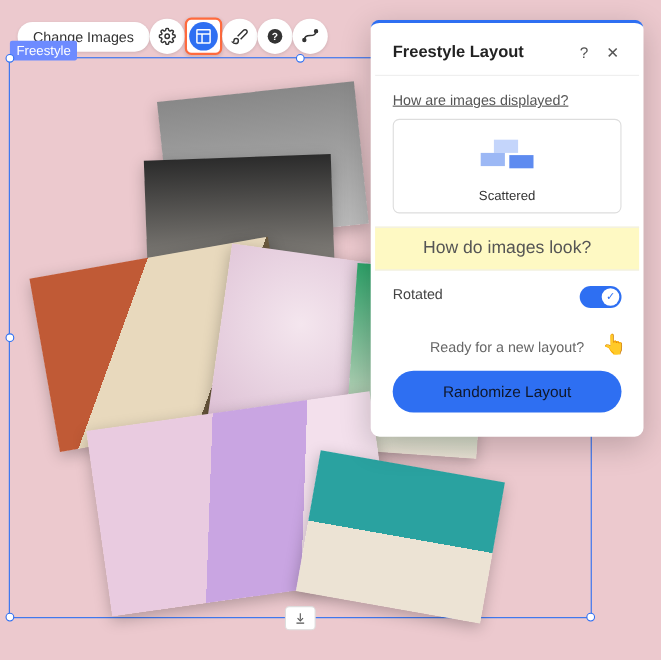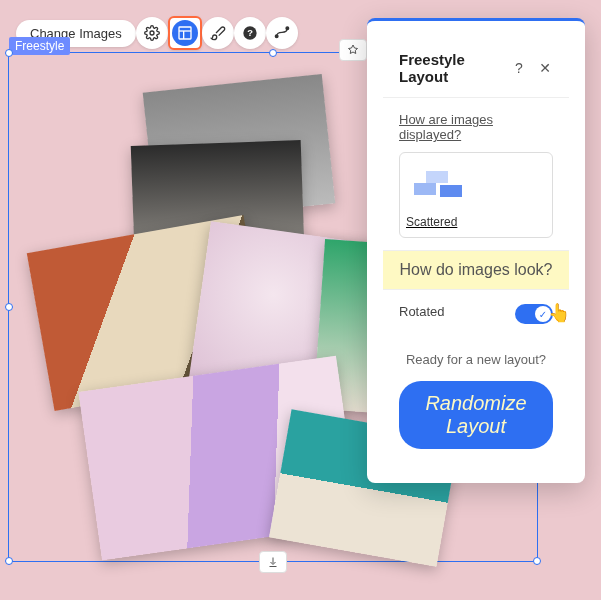--- a/index.html
+++ b/index.html
@@ -51,36 +51,36 @@
 .dlbtn {
   position: absolute; bottom: -12px; left: calc(50% - 14px);
   width: 28px; height: 22px; background: #fff; border: 1px solid #ddd; border-radius: 4px;
   display: flex; align-items: center; justify-content: center;
 }
 
 .collage { position: absolute; inset: 0; overflow: visible; }
 .ph { position: absolute; box-shadow: 0 4px 14px rgba(0,0,0,.25); }
 
 .panel {
-  position: absolute; top: 18px; right: 16px; width: 218px;
+  position: absolute; top: 18px; right: 16px; width: 248px;
   background: #fff; border-radius: 8px; box-shadow: 0 8px 28px rgba(0,0,0,.2);
   border-top: 3px solid #2e6ff2;
-  padding: 16px;
+  padding: 4px;
 }
 .panel-head {
   display: flex; align-items: center; padding: 14px 16px 12px;
   border-bottom: 1px solid #eee;
 }
 .panel-title { font-size: 15px; font-weight: 600; color: #222; flex: 1; }
 .panel-head .hicon { width: 16px; text-align: center; color: #555; cursor: pointer; margin-left: 10px; font-size: 14px; }
 .section-label { font-size: 13px; color: #555; padding: 14px 16px 10px; text-decoration: underline; }
 .cards { display: flex; gap: 8px; padding: 0 16px 12px; }
 .card {
   flex: 1; border: 1px solid #ddd; border-radius: 6px; padding: 10px 6px 8px;
-  display: flex; flex-direction: column; gap: 8px; cursor: pointer; text-decoration: underline;
+  display: flex; flex-direction: column; align-items: center; gap: 8px; cursor: pointer;
 }
 .card.selected { border: 2px solid #2e6ff2; }
 .cardimg { width: 64px; height: 44px; position: relative; }
 .cardlabel { font-size: 12px; color: #333; }
 .card.selected .cardlabel { color: #2e6ff2; }
 .subhead {
   background: #fef9c3; font-size: 16px; color: #555;
   padding: 10px 16px; text-align: center; border-top: 1px solid #eee; border-bottom: 1px solid #eee;
 }
 .row { display: flex; align-items: flex-start; padding: 14px 16px; }
@@ -88,22 +88,22 @@
 .toggle {
   width: 38px; height: 20px; background: #2e6ff2; border-radius: 10px; position: relative; cursor: pointer;
 }
 .toggle .knob {
   position: absolute; right: 2px; top: 2px; width: 16px; height: 16px; background: #fff; border-radius: 50%;
   display: flex; align-items: center; justify-content: center; color: #2e6ff2; font-size: 10px;
 }
 .cursor-hand { position: absolute; right: 10px; top: 300px; font-size: 18px; pointer-events: none; }
 .ready { font-size: 13px; color: #666; text-align: center; padding: 14px 16px 6px; }
 .primary {
-  margin: 8px 16px 18px; background: #2e6ff2; color: #fef9c3; border: none;
-  width: calc(100% - 32px); padding: 11px; border-radius: 22px; font-size: 20px; cursor: pointer; font-style: italic;
+  margin: 8px 16px 18px; background: #2e6ff2; color: #0f172a; border: none;
+  width: calc(100% - 32px); padding: 11px; border-radius: 22px; font-size: 14px; cursor: pointer;
 }
 
 .scat-a,.scat-b,.scat-c{position:absolute;background:#9cb8f5;height:12px}
 .scat-a{width:22px;left:8px;top:20px}
 .scat-b{width:22px;left:34px;top:22px;background:#5e8bf0}
 .scat-c{width:22px;left:20px;top:8px;background:#c4d5fb}
 
 .stk{position:absolute;width:24px;height:16px}
 .stk1{left:6px;top:20px;background:#c4d5fb;transform:rotate(-12deg)}
 .stk2{left:20px;top:10px;background:#9cb8f5;transform:rotate(6deg)}

